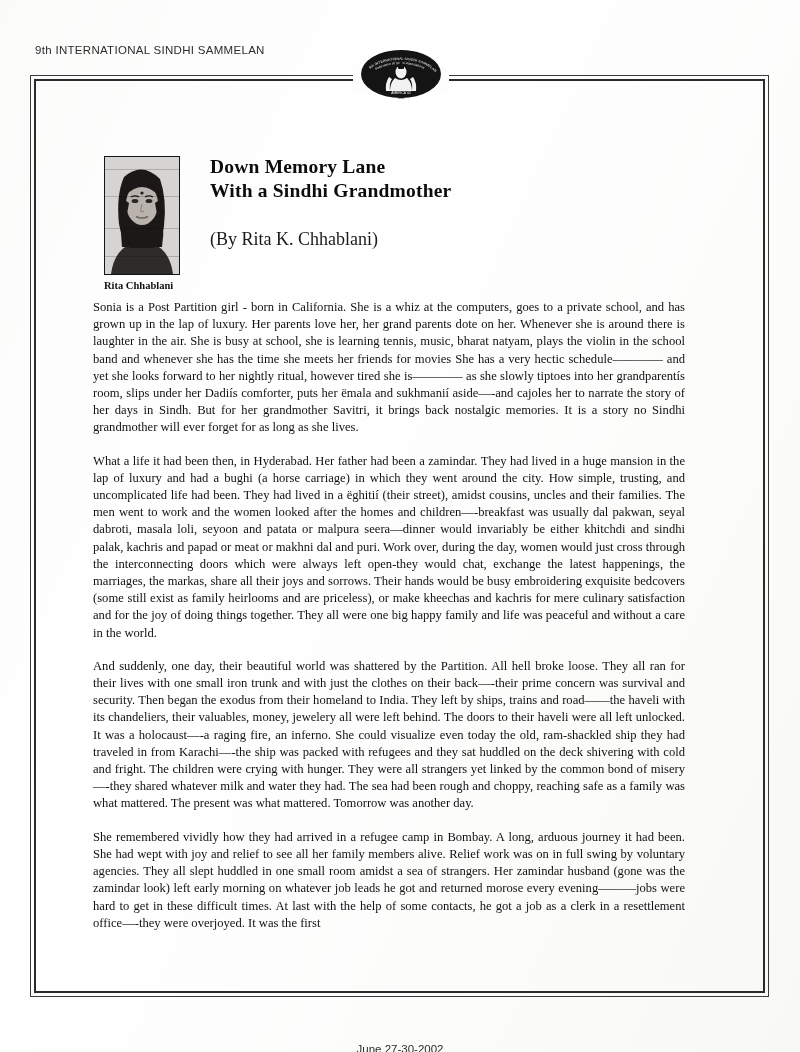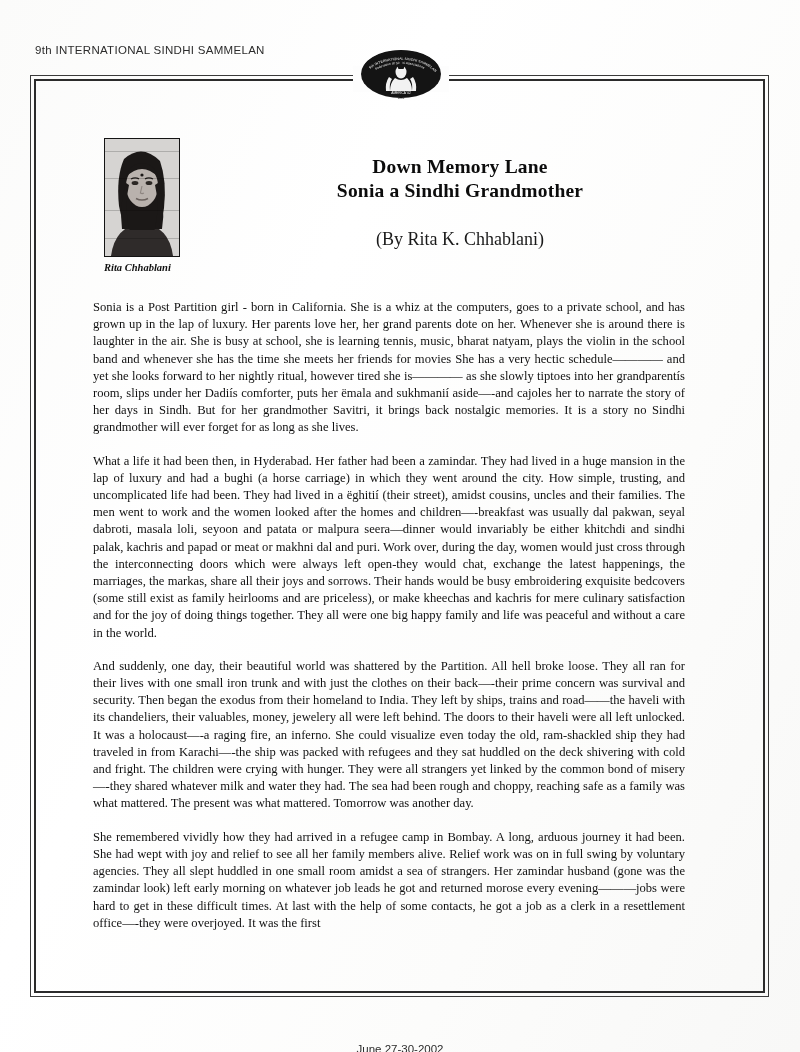--- a/index.html
+++ b/index.html
@@ -80,23 +80,22 @@
     left: 0;
     top: 0;
     width: 800px;
     height: 1052px;
     border-radius: 6px;
   }
 
   .photo-block {
     position: absolute;
     left: 104px;
-    top: 138px;
+    top: 156px;
     width: 78px;
-    font-style: italic;
   }
   .photo-frame {
     width: 74px;
     height: 117px;
     border: 1px solid #141414;
     background: #cfcfcf;
     position: relative;
     overflow: hidden;
   }
   .photo-frame svg { display: block; }
@@ -107,21 +106,21 @@
     font-size: 10.5px;
     color: #101010;
     white-space: nowrap;
   }
 
   .title-block {
     position: absolute;
     left: 210px;
     top: 155px;
     width: 500px;
-    text-align: center;
+    text-align: left;
   }
   .doc-title {
     font-family: "Liberation Serif", serif;
     font-weight: bold;
     font-size: 19.5px;
     line-height: 24px;
     color: #0c0c0c;
     letter-spacing: 0.2px;
   }
   .byline {
@@ -239,21 +238,21 @@
           <rect x="0" y="99" width="74" height="1"></rect>
         </g>
       </svg>
     </div>
     <div class="photo-caption">Rita Chhablani</div>
   </div>
 
   <div class="title-block">
     <div class="doc-title">
       <div>Down Memory Lane</div>
-      <div>Sonia a Sindhi Grandmother</div>
+      <div>With a Sindhi Grandmother</div>
     </div>
     <div class="byline">(By Rita K. Chhablani)</div>
   </div>
 
   <div class="body-col">
     <p class="para">Sonia is a Post Partition girl - born in California.  She is a whiz at the computers, goes to a private school, and has grown up in the lap of luxury.  Her parents love her, her grand parents dote on her. Whenever she is around there is laughter in the air.  She is busy at school, she is learning tennis, music, bharat natyam, plays the violin in the school band and whenever she has the time she meets her friends for movies She has a very hectic schedule———— and yet she looks forward to her nightly ritual, however tired she is———— as she slowly tiptoes into her grandparentís room, slips under her Dadiís comforter, puts her ëmala and sukhmanií aside—-and cajoles her to narrate the story of her days in Sindh.  But for her grandmother Savitri, it brings back nostalgic memories.  It is a story no Sindhi grandmother will ever forget for as long as she lives.</p>
     <p class="para">What a life it had been then, in Hyderabad.  Her father had been a zamindar.    They had lived in a huge mansion in the lap of luxury and had a bughi (a horse carriage) in which they went around the city.  How simple, trusting, and uncomplicated life had been.  They had lived in a ëghitií (their street), amidst cousins, uncles and their families.    The men went to work and the women looked after the homes and children—-breakfast was usually dal pakwan, seyal dabroti, masala loli, seyoon and patata or malpura seera—dinner would invariably be either khitchdi and sindhi palak, kachris and papad or meat or makhni dal and puri.  Work over, during the day, women would just cross through the interconnecting doors  which were always left open-they would chat, exchange the latest happenings, the marriages, the markas, share all their joys and sorrows.  Their hands would be busy embroidering exquisite bedcovers (some still exist as family heirlooms and are priceless), or make kheechas and kachris for mere culinary satisfaction and for the joy of doing things together.  They all were one big happy family and life was peaceful and without a care in the world.</p>
     <p class="para">And suddenly, one day, their  beautiful world was shattered by the Partition. All hell broke loose.  They all ran for their lives with one small iron trunk and with just the clothes on their back—-their prime concern was survival and security.  Then began the exodus from their homeland to India.  They left by ships, trains and road——the haveli with its chandeliers, their valuables, money, jewelery all were  left behind.  The doors to their haveli were all left unlocked.  It was a holocaust—-a raging fire, an inferno.  She could visualize even today the old, ram-shackled ship they had traveled in from Karachi—-the ship was packed with refugees and they sat huddled on the deck shivering with cold and fright.  The children were crying with hunger.  They were all strangers yet linked by the common bond of misery—-they shared whatever milk and water they had.  The sea had been  rough  and choppy, reaching safe as a family was what mattered.  The present was what mattered.  Tomorrow was another day.</p>
     <p class="para">She remembered vividly how they had arrived in  a refugee camp in Bombay.  A long, arduous journey it had been.  She had wept  with  joy and relief  to see all her  family members alive. Relief work was on in full swing by voluntary agencies.  They all slept huddled in one small room amidst a sea of strangers. Her zamindar husband (gone was the zamindar look) left early morning on whatever job leads he got and returned morose every evening———jobs were hard to get in these difficult times.  At last with the help of some contacts, he got a job as a clerk in a resettlement office—-they were overjoyed.  It was the first</p>
   </div>

